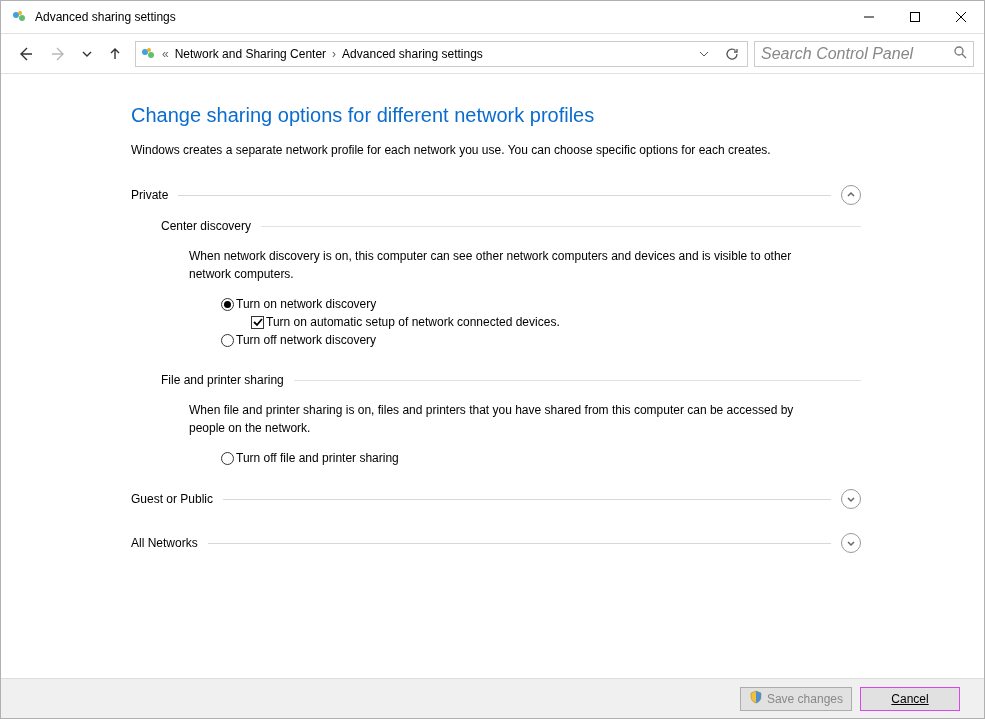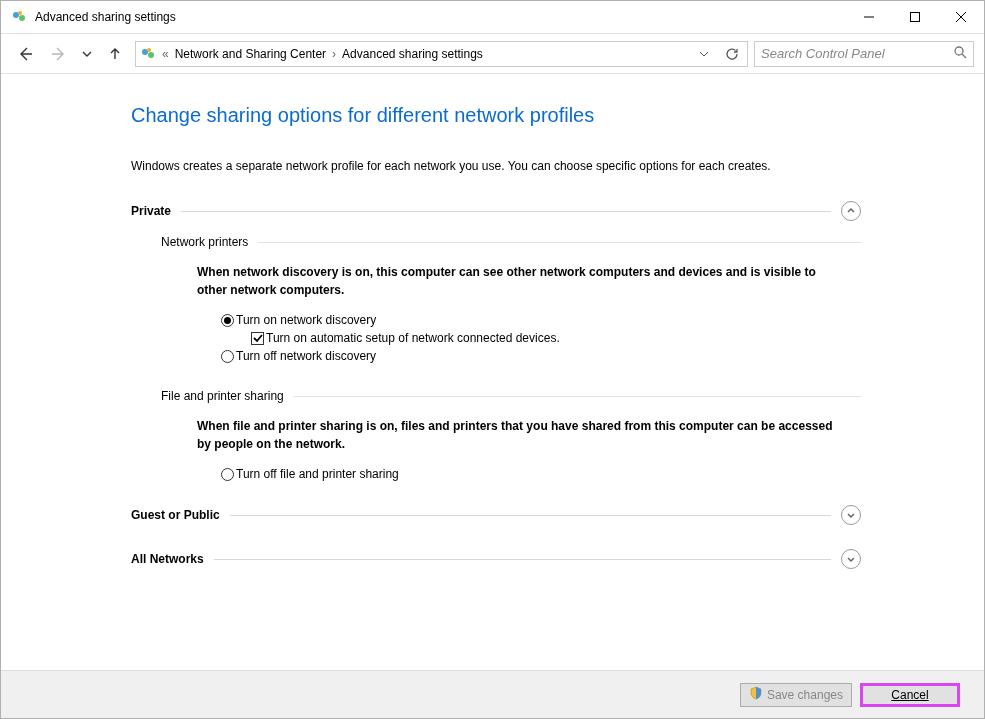--- a/index.html
+++ b/index.html
@@ -67,97 +67,96 @@
   .search-box{
     width:220px;height:26px;
     border:1px solid #ccc;
     display:flex;align-items:center;
     padding:0 6px;
     color:#777;
     font-style:italic;
     cursor:text;
   }
   .search-box input{
-    border:none;outline:none;width:100%;font-size:13px;color:#333;
+    border:none;outline:none;width:100%;font-size:16px;color:#333;
     font-style:italic;
   }
   .search-box input::placeholder{color:#888;font-style:italic;}
   .search-box .search-icon{margin-left:auto;}
 
   
   .content {
     position:absolute;
     top:73px; bottom:48px; left:0; right:0;
     overflow:auto;
     padding: 30px 0 20px 130px;
   }
   .page-heading{
     color:#0a6cce;
     font-size:20px;
     font-weight:400;
-    margin-bottom:30px;
+    margin-bottom:14px;
   }
   .page-desc{
     font-size:12px;
     color:#000;
     max-width:720px;
     line-height:1.5;
     margin-bottom:26px;
   }
   .section {
     margin-bottom:24px;
     max-width:730px;
   }
   .section-header{
     display:flex;align-items:center;gap:10px;
     cursor:default;
-    font-weight:bold;
   }
   .section-header.clickable{cursor:pointer;}
   .section-title{font-size:12px;color:#000;white-space:nowrap;}
   .section-line{flex:1;height:1px;background:#d8d8d8;}
   .chev-circle{
     width:20px;height:20px;border:1px solid #999;border-radius:50%;
     display:flex;align-items:center;justify-content:center;
     cursor:pointer;
   }
   .chev-circle svg{stroke:#666;stroke-width:1.5;fill:none;}
   .subsection{margin-left:30px;margin-top:14px;}
   .sub-header{display:flex;align-items:center;gap:10px;margin-bottom:14px;}
   .sub-title{font-size:12px;}
   .sub-line{flex:1;height:1px;background:#e2e2e2;}
   .sub-desc{
-    margin-left:36px;max-width:640px;font-size:12px;line-height:1.5;margin-bottom:14px;font-weight:bold;
+    margin-left:28px;max-width:640px;font-size:12px;line-height:1.5;margin-bottom:14px;
   }
   .radio-group{margin-left:60px;margin-bottom:6px;}
   .radio-row, .check-row{
     display:flex;align-items:center;gap:2px;font-size:12px;
     margin-bottom:4px;cursor:pointer;
   }
   .check-row{margin-left:30px;}
   .radio{width:13px;height:13px;border:1px solid #333;border-radius:50%;display:flex;align-items:center;justify-content:center;}
   .radio.checked::after{content:"";width:7px;height:7px;background:#000;border-radius:50%;}
   .checkbox{width:13px;height:13px;border:1px solid #333;display:flex;align-items:center;justify-content:center;}
   .checkbox.checked svg{stroke:#000;stroke-width:1.8;fill:none;}
 
   
   .footer{
-    position:absolute;bottom:0;left:0;right:0;height:48px;
+    position:absolute;bottom:0;left:0;right:0;height:40px;
     background:#f0f0f0;border-top:1px solid #ddd;
     display:flex;align-items:center;justify-content:flex-end;
     padding-right:24px;gap:8px;
   }
   .btn{
     min-width:100px;height:24px;
     border:1px solid #adadad;background:#e1e1e1;
     font-size:12px;display:flex;align-items:center;justify-content:center;
     cursor:pointer;gap:4px;padding:0 8px;
   }
   .btn.disabled{color:#888;cursor:default;background:#e1e1e1;}
-  .btn.default{border:3px solid #d946ef;text-decoration:underline;}
+  .btn.default{border:1px solid #d946ef;text-decoration:underline;}
   .shield-icon svg{width:14px;height:14px;}
 </style>
 </head>
 <body>
 
 <div class="titlebar">
   <span class="app-icon">
     <svg viewBox="0 0 16 16">
         <circle cx="5" cy="6" r="3" fill="#40a0e0"></circle>
         <circle cx="11" cy="9" r="3" fill="#60c070"></circle>
@@ -250,21 +249,21 @@
       <span class="section-line"></span>
       <span class="chev-circle">
         <svg width="10" height="10" viewBox="0 0 10 10">
             <path d="M2 6 L5 3 L8 6"></path>
           </svg>
       </span>
     </div>
 
     <div class="subsection">
       <div class="sub-header">
-        <span class="sub-title">Network printers</span>
+        <span class="sub-title">Center discovery</span>
         <span class="sub-line"></span>
       </div>
       <div class="sub-desc">When network discovery is on, this computer can see other network computers and devices and is visible to other network computers.</div>
       <div class="radio-group">
         <div class="radio-row">
           <span class="radio checked"></span>
           <span>Turn on network discovery</span>
         </div>
         <div class="check-row">
           <span class="checkbox checked">

